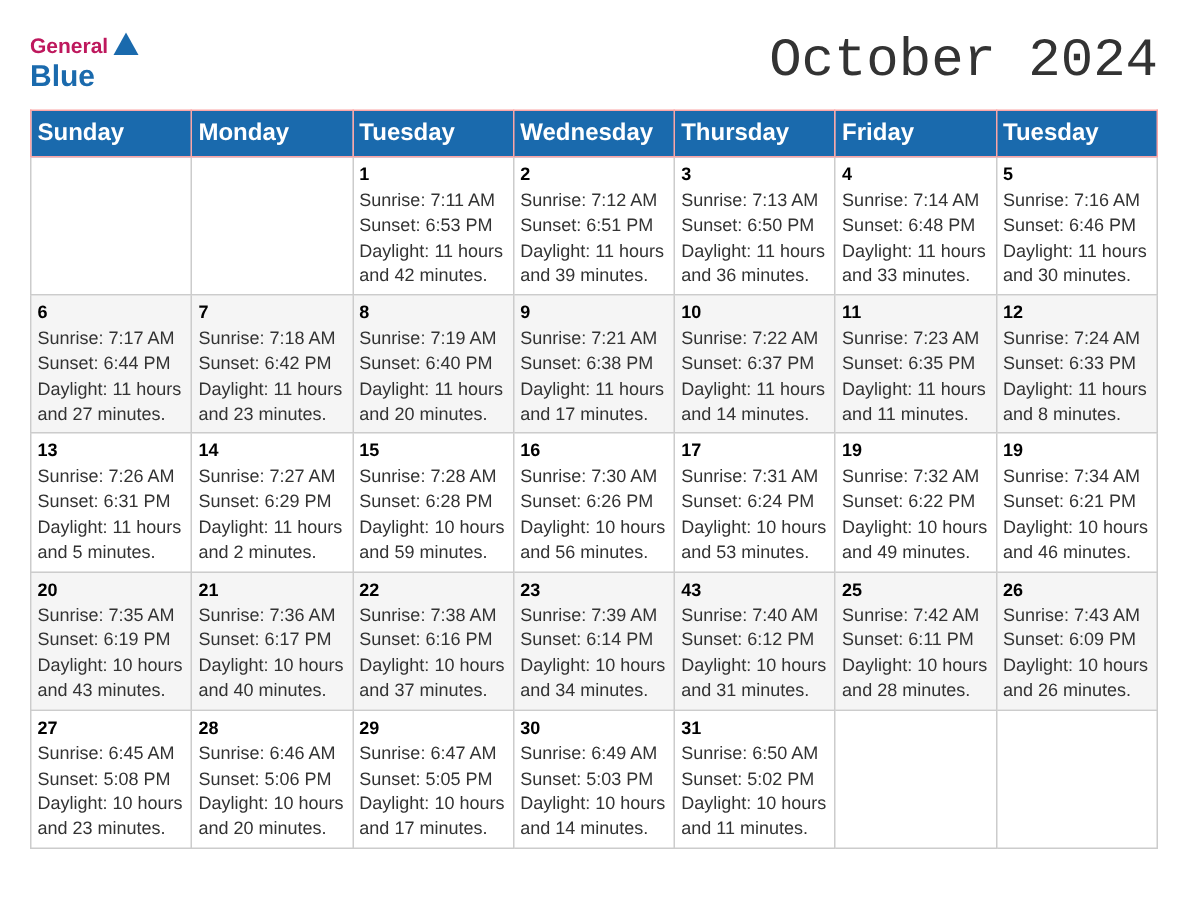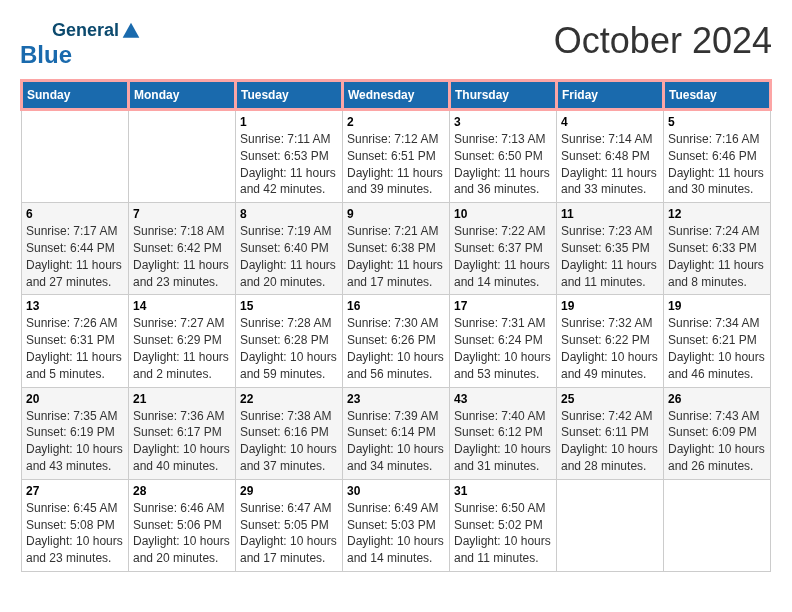--- a/index.html
+++ b/index.html
@@ -19,60 +19,60 @@
     .logo {
       display: flex;
       flex-direction: column;
       align-items: flex-start;
     }
     .logo-text {
       display: flex;
       align-items: center;
     }
     .logo-general {
-      font-size: 18px;
-      font-weight: bold;
-      color: #0c4a6e;
-      margin-left: 32px;
+      font-size: 14px;
+      font-weight: bold;
+      color: #be185d;
     }
     .logo-blue {
-      font-size: 24px;
+      font-size: 20px;
       font-weight: bold;
       color: #1a6aad;
     }
     .logo-icon {
       width: 20px;
       height: 20px;
       margin-left: 2px;
     }
     .title-section {
       text-align: right;
     }
     .month-title {
       font-size: 36px;
       font-weight: normal;
       color: #333;
+      font-family: Liberation Mono, monospace;
     }
     .subtitle {
       font-size: 14px;
       color: #555;
     }
     .calendar {
       width: 100%;
       border-collapse: collapse;
       font-size: 11px;
     }
     .calendar th {
       background-color: #1a6aad;
       color: #fff;
       padding: 6px 4px;
       text-align: left;
       font-weight: bold;
-      font-size: 12px;
-      border: 3px solid #fca5a5;
+      font-size: 16px;
+      border: 1px solid #fca5a5;
     }
     .calendar td {
       border: 1px solid #ccc;
       padding: 4px;
       vertical-align: top;
       width: calc(100% / 7);
       min-height: 80px;
       background: #fff;
     }
     .calendar tr:nth-child(even) td {

